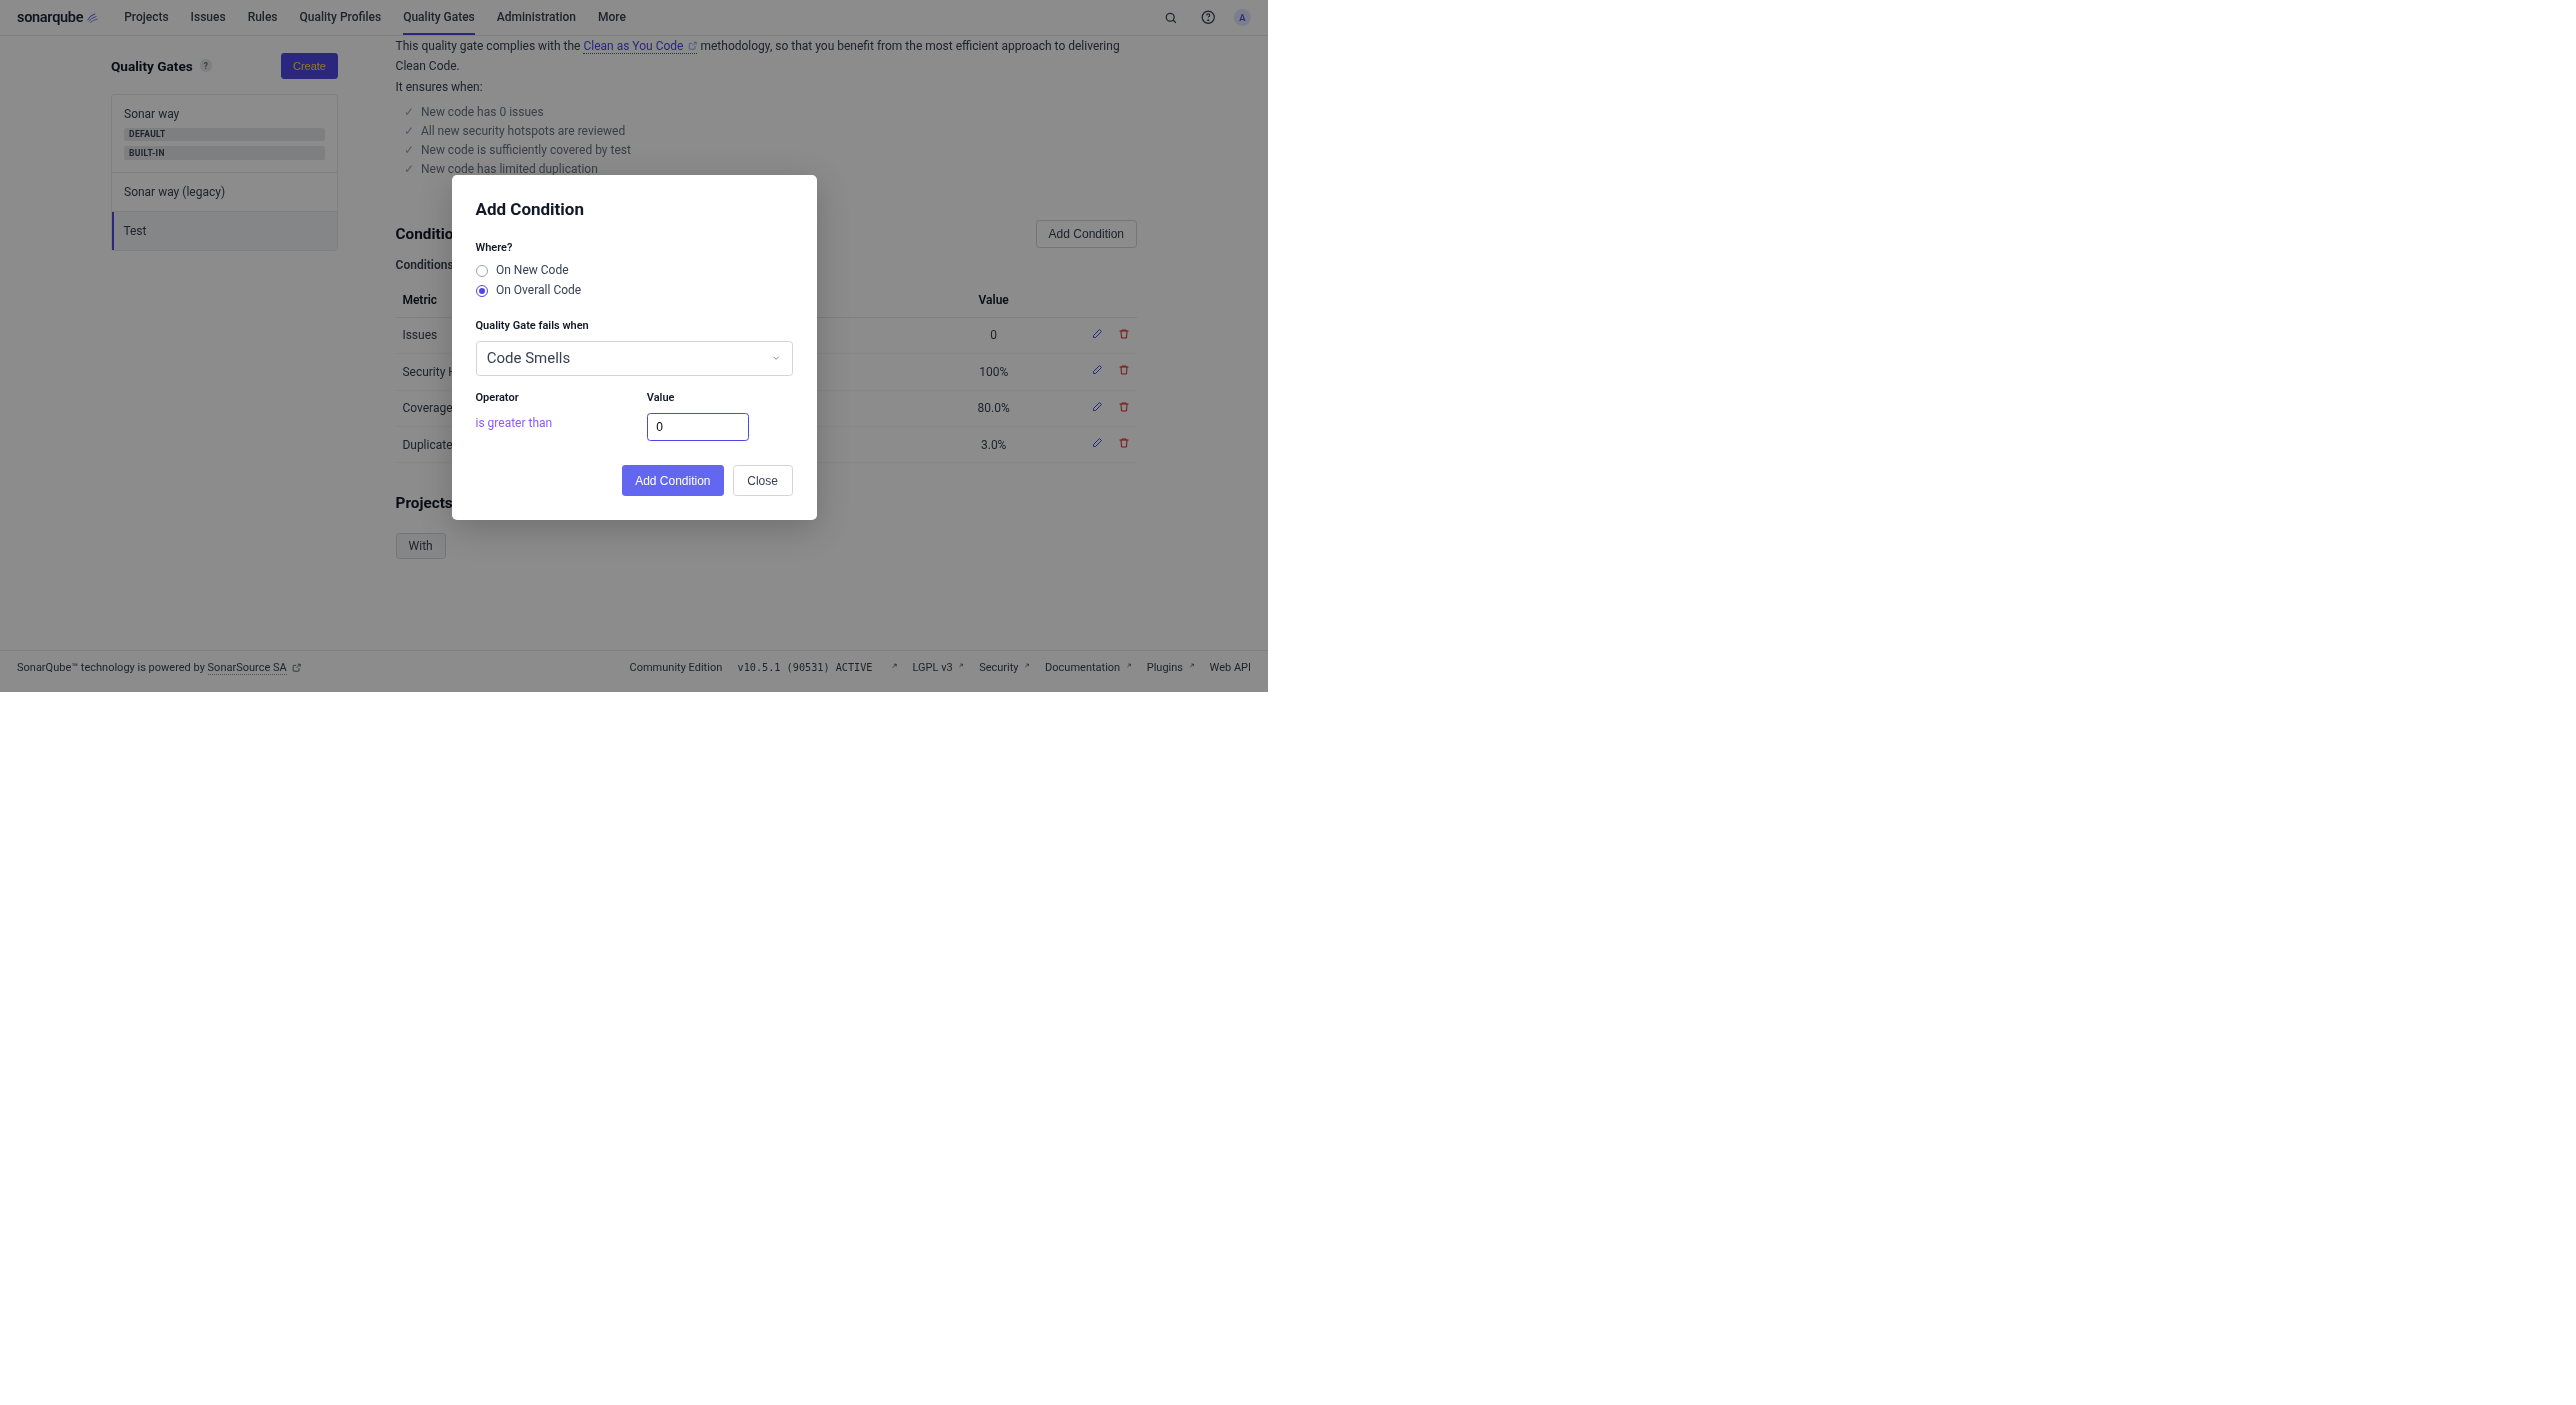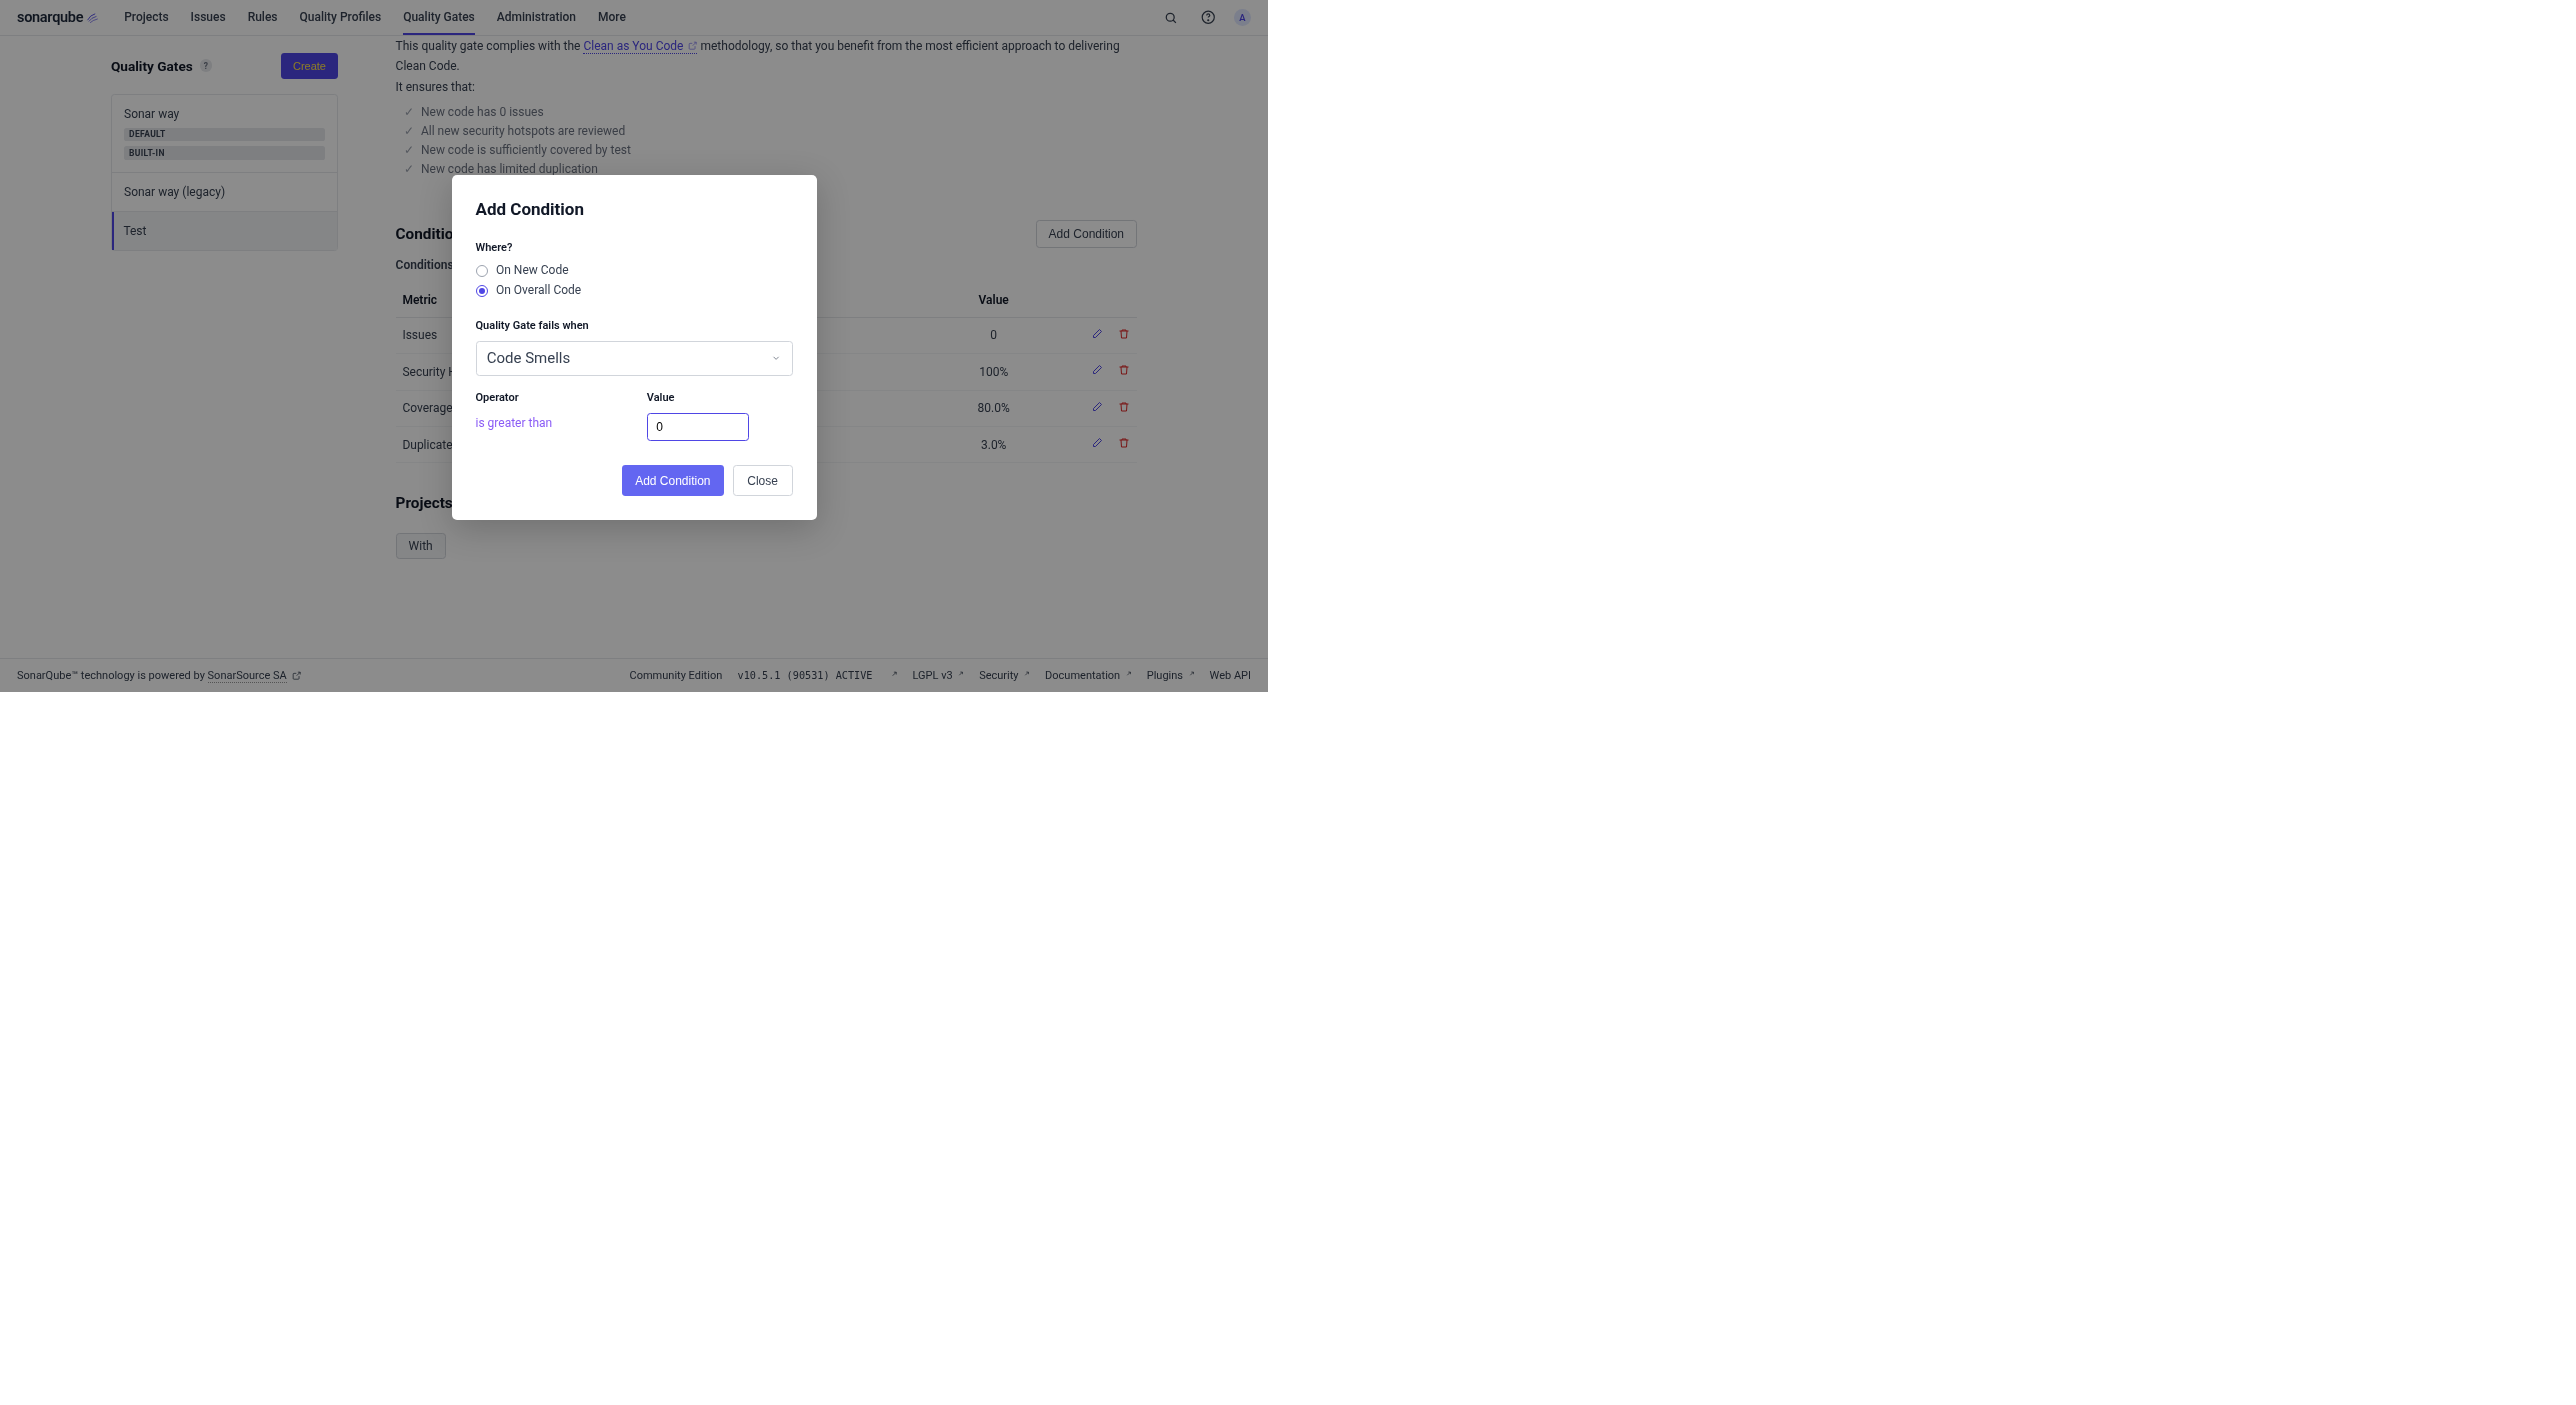--- a/index.html
+++ b/index.html
@@ -209,21 +209,21 @@
   background: #f3f4f6;
   border: 0.9px solid #d1d5db;
   border-radius: 3.4px;
   padding: 5.1px 12px;
   margin-top: 10.2px;
   font-size: 12px;
 }
 
 .footer {
   position: absolute;
-  bottom: 0; left: 0; right: 0;
+  bottom: 8px; left: 0; right: 0;
   height: 34px;
   border-top: 0.9px solid #e5e7eb;
   display: flex;
   align-items: center;
   padding: 0 17px;
   font-size: 11px;
   color: #374151;
 }
 .footer a { color: #374151; text-decoration: none; border-bottom: 0.9px dotted #999; }
 .footer-right { margin-left: auto; display: flex; gap: 15.3px; align-items: center; }
@@ -402,21 +402,21 @@
     </div>
   </div>
 
   <div class="content">
     <div class="info-text">
       <span>This quality gate complies with the </span>
       <a href="#"><span>Clean as You Code</span> <svg width="9.4" height="9.4" viewBox="0 0 24 24" fill="none" stroke="currentColor" stroke-width="2" class="ext-icon">
             <path d="M15 3h6v6M21 3l-9 9M18 13v6a2 2 0 01-2 2H5a2 2 0 01-2-2V8a2 2 0 012-2h6"></path>
           </svg></a>
       <span> methodology, so that you benefit from the most efficient approach to delivering Clean Code.</span>
-      <div>It ensures that:</div>
+      <div>It ensures when:</div>
     </div>
     <ul class="checklist">
       <li>
           <span class="check">✓</span>
           <span>New code has 0 issues</span>
         </li>
       <li>
           <span class="check">✓</span>
           <span>All new security hotspots are reviewed</span>
         </li>

